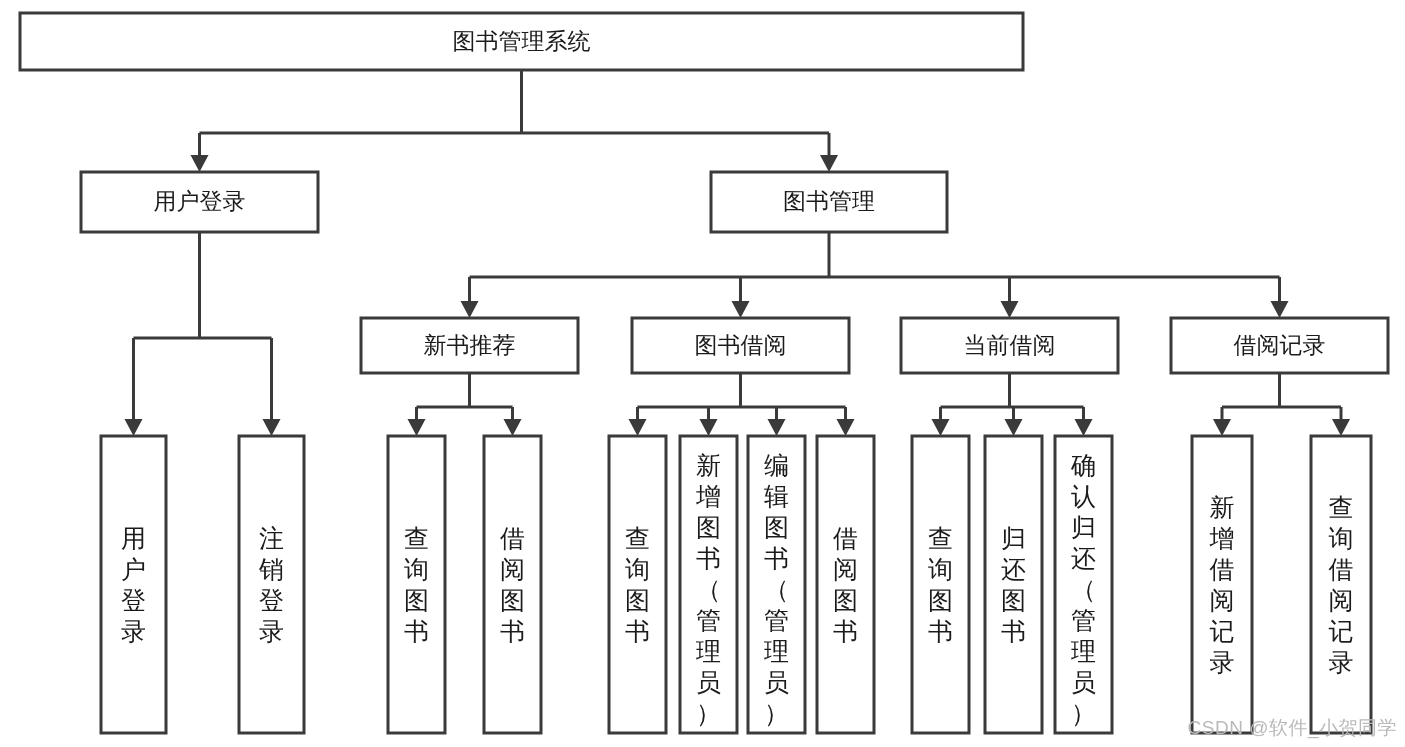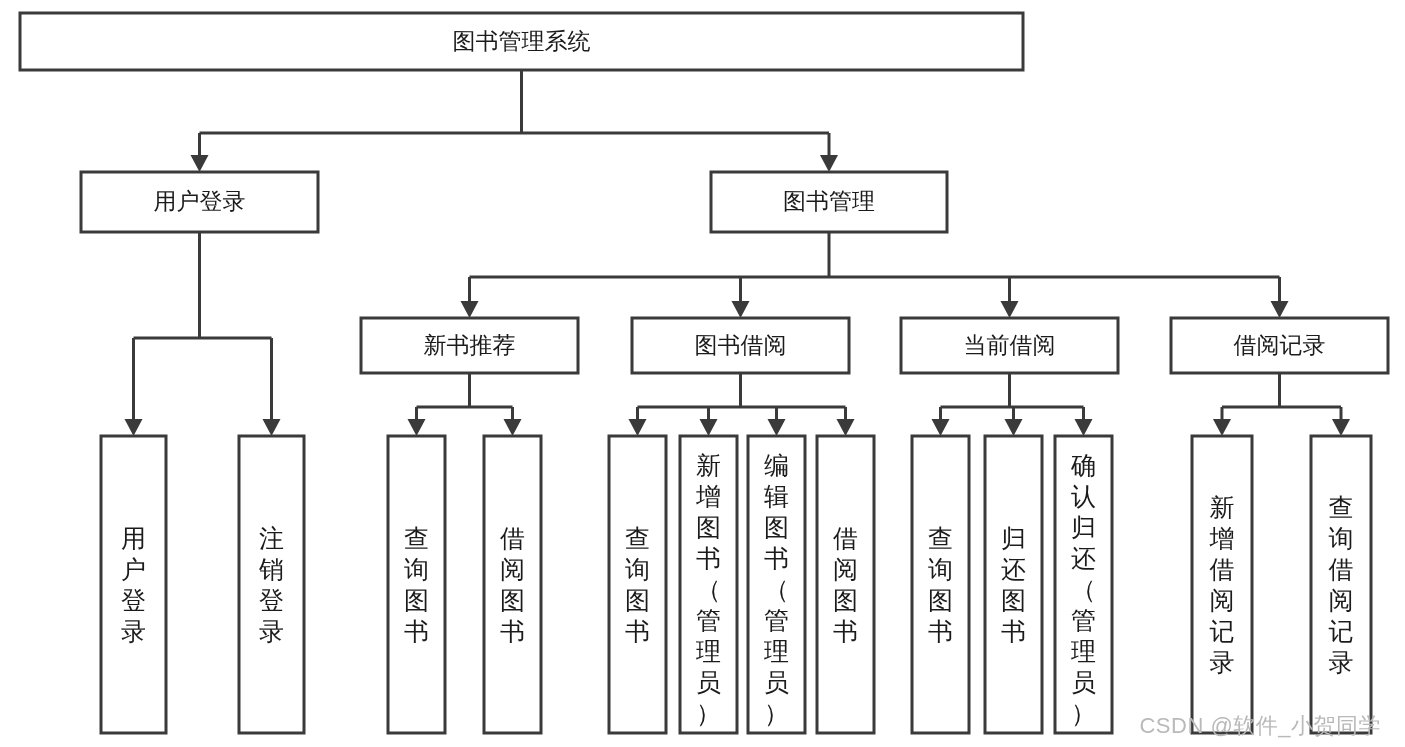--- a/index.html
+++ b/index.html
@@ -50,24 +50,24 @@
     dominant-baseline: middle;
   }
   .node-label-v {
     font-family: "Liberation Sans", "DejaVu Sans", sans-serif;
     font-size: 25px;
     fill: #1b1b1b;
     text-anchor: middle;
   }
   .watermark {
     position: absolute;
-    right: 24px;
+    right: 8px;
     bottom: 6px;
     font-family: "Liberation Sans", "DejaVu Sans", sans-serif;
-    font-size: 22px;
+    font-size: 19px;
     color: #b9b9b9;
     letter-spacing: 0.5px;
     white-space: nowrap;
     user-select: none;
   }
 </style>
 </head>
 <body>
 
 <div id="diagram-root">

